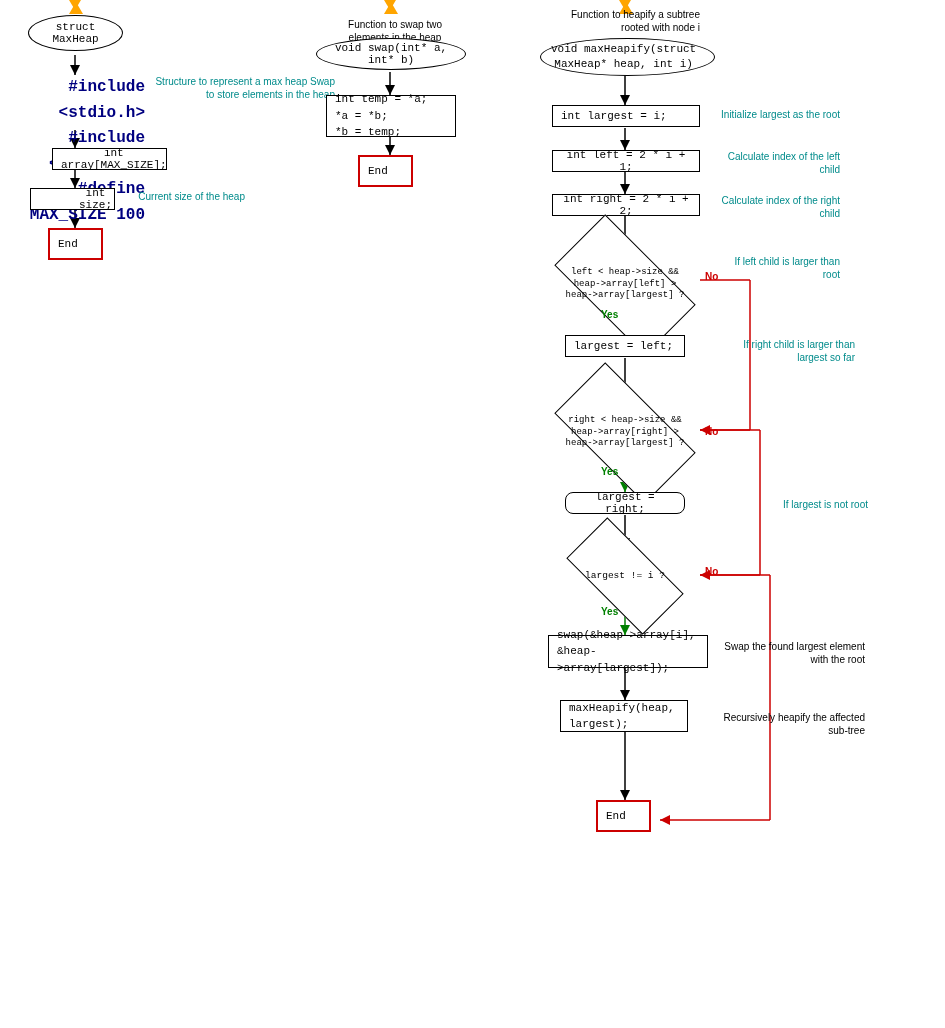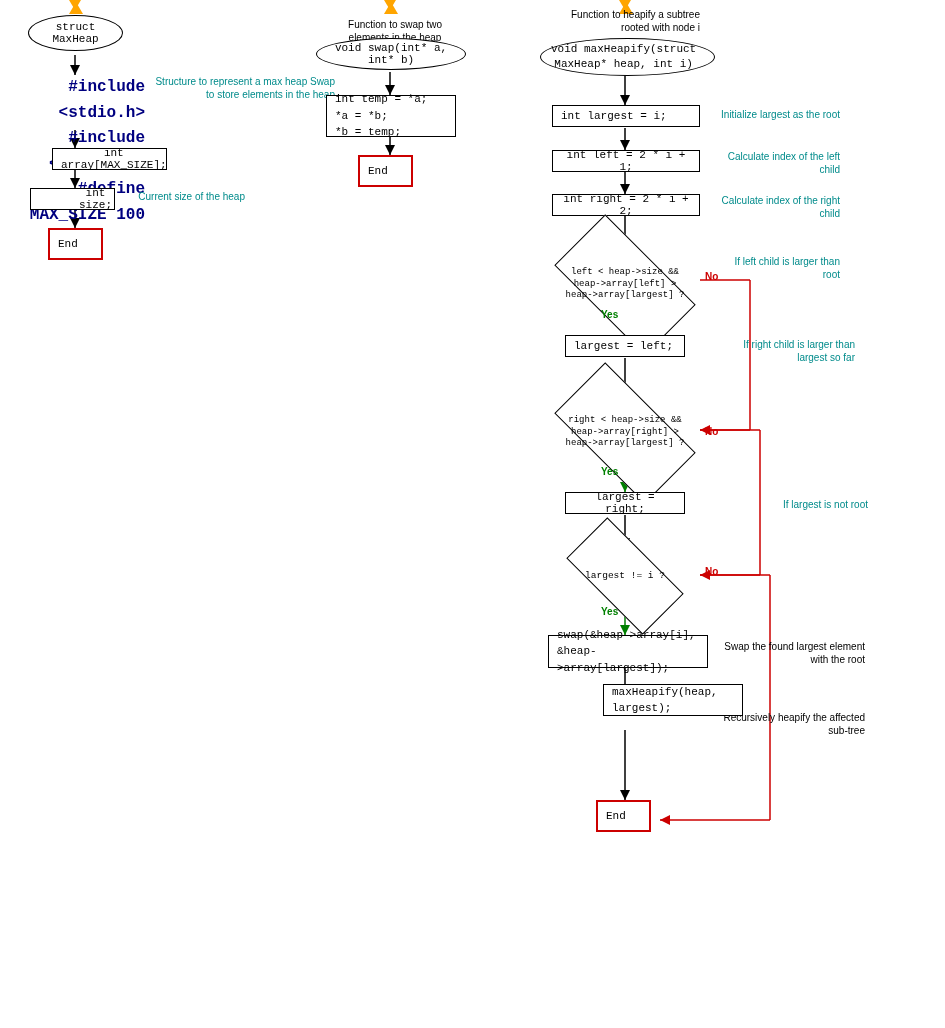--- a/index.html
+++ b/index.html
@@ -288,21 +288,21 @@
   </div>
 
   <div class="fc-label" style="left:705px;top:425px;color:#CC0000;font-weight:bold;">
     <span>No</span>
   </div>
 
   <div class="fc-label fc-label-cyan" style="left:748px;top:498px;width:120px;">
     <span>If largest is not root</span>
   </div>
 
-  <div class="fc-node fc-rect" style="left:565px;top:492px;width:120px;height:22px;">
+  <div class="fc-node fc-rect" style="left:565px;top:492px;width:120px;height:22px;border-radius:8px;">
     <span>largest = right;</span>
   </div>
 
   <div class="fc-diamond-wrap" style="left:565px;top:543px;width:120px;height:65px;">
     <div style="width:108px;height:58px;background:#fff;border:1px solid #000;transform:rotate(45deg);position:relative;">
       <div style="position:absolute;top:50%;left:50%;transform:translate(-50%,-50%) rotate(-45deg);font-size:9.5px;text-align:center;line-height:1.3;white-space:nowrap;width:100px;">
         largest != i ?
       </div>
     </div>
   </div>
@@ -324,21 +324,21 @@
     <div style="text-align:left;line-height:1.5;">
       swap(&amp;heap-&gt;array[i],<br>&amp;heap-&gt;array[largest]);
     </div>
   </div>
 
   <div class="fc-label" style="left:720px;top:700px;width:145px;margin-top:11px;">
     <span>Recursively heapify the
 affected sub-tree</span>
   </div>
 
-  <div class="fc-node fc-rect" style="left:560px;top:684px;width:140px;height:32px;margin-left:43px;">
+  <div class="fc-node fc-rect" style="left:560px;top:700px;width:128px;height:32px;">
     <div style="text-align:left;line-height:1.5;">
       maxHeapify(heap,<br>largest);
     </div>
   </div>
 
   <div class="fc-node fc-rect" style="left:596px;top:800px;width:55px;height:32px;border:2px solid #CC0000;">
     <span>End</span>
   </div>
 
 </div>

